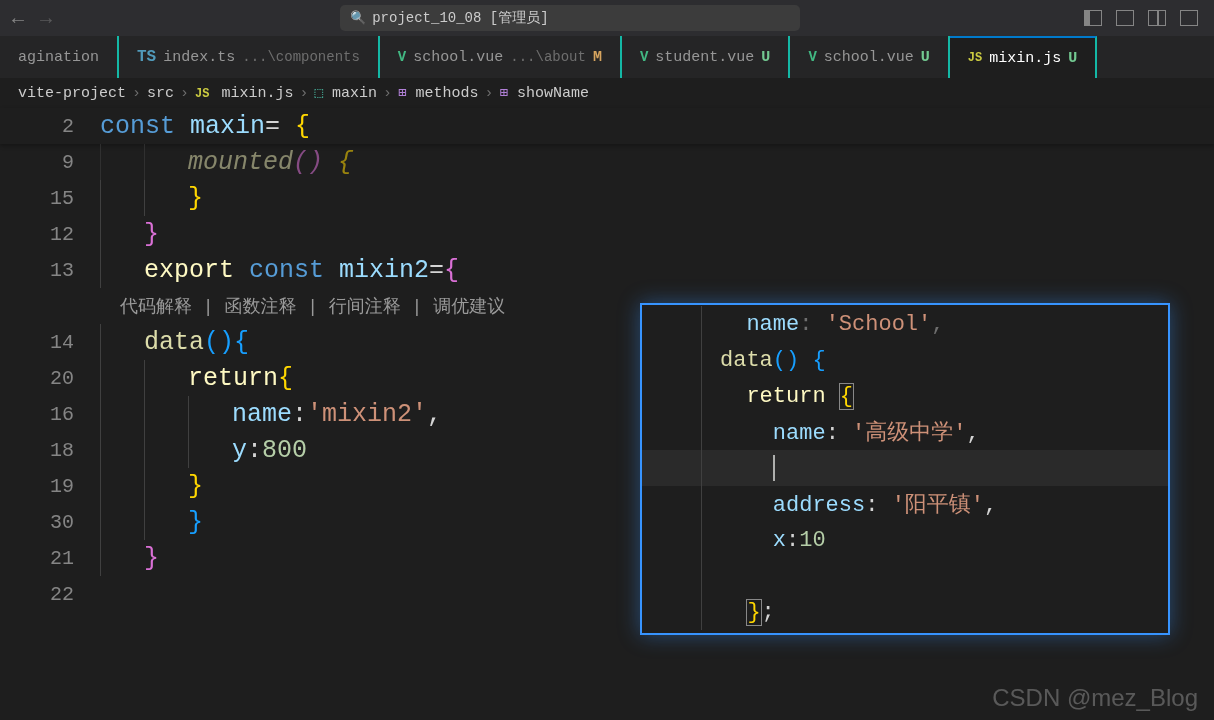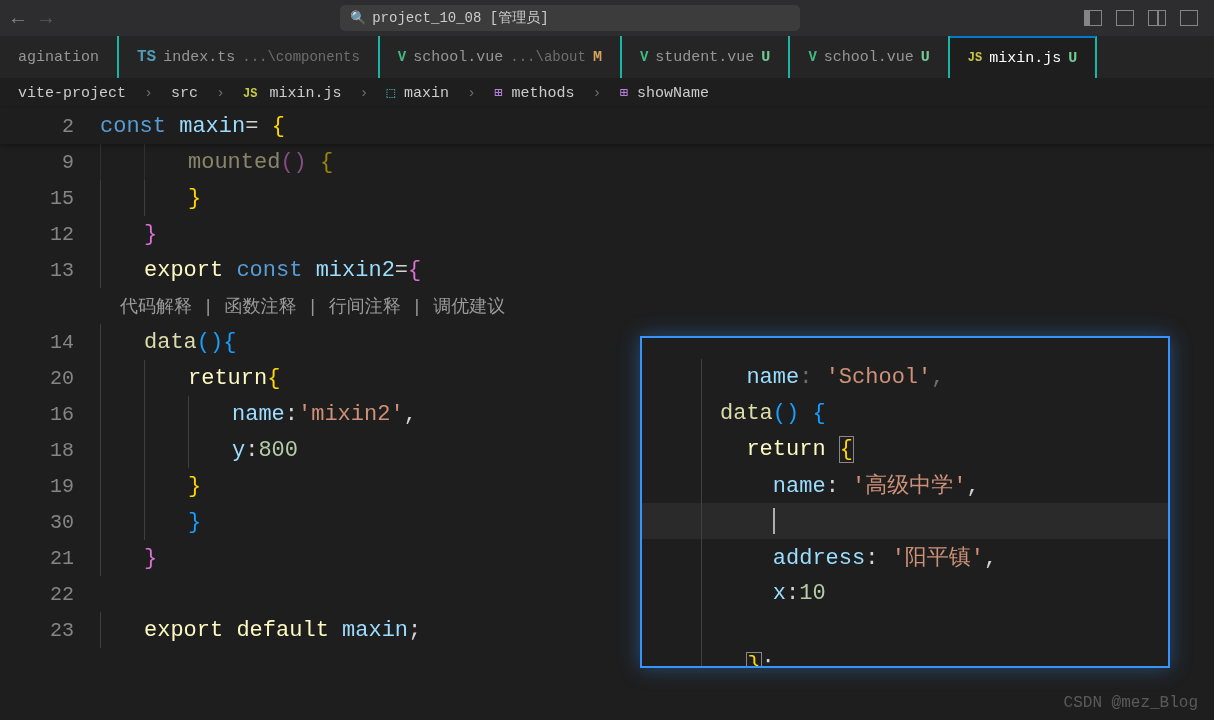--- a/index.html
+++ b/index.html
@@ -112,21 +112,21 @@
     .tab .dim { color: #6e6e6e; font-size: 14px; }
     .tab .mod { color: #d7a55f; font-weight: bold; }
     .tab .untracked { color: #73c991; font-weight: bold; }
     .breadcrumb {
       height: 30px;
       display: flex;
       align-items: center;
       padding: 0 18px;
       font-size: 15px;
       color: #cccccc;
-      gap: 16px;
+      gap: 4px;
     }
     .breadcrumb .sep { color: #6e6e6e; margin: 0 2px; }
     .breadcrumb .icon-js {
       color: #cbcb41;
       font-weight: bold;
       font-size: 12px;
       margin-right: 3px;
     }
     .breadcrumb .icon-var { color: #4ec9b0; font-size: 14px; }
     .breadcrumb .icon-method { color: #b180d7; font-size: 14px; }
@@ -145,21 +145,21 @@
     .gutter {
       width: 100px;
       text-align: right;
       color: #858585;
       padding-right: 26px;
       font-size: 20px;
       flex-shrink: 0;
     }
     .code {
       white-space: pre;
-      font-size: 22px;
+      font-size: 25px;
     }
     .indent-guide {
       display: inline-block;
       width: 44px;
       border-left: 1px solid #404040;
       height: 36px;
       vertical-align: middle;
     }
     .kw { color: #fef9c3; }
     .kw2 { color: #569cd6; }
@@ -177,23 +177,22 @@
     }
     .popup {
       position: absolute;
       right: 44px;
       top: 195px;
       width: 530px;
       height: 332px;
       background: #1e1e1e;
       border: 2px solid #3794ff;
       box-shadow: 0 0 20px rgba(55,148,255,0.4);
-      padding: 21px 0;
+      padding: 1px 0;
       overflow: hidden;
-      margin-top: 33px;
     }
     .popup .pline {
       display: flex;
       min-height: 36px;
       align-items: center;
       font-size: 22px;
     }
     .popup .pgutter {
       width: 60px;
       border-right: 1px solid #404040;
@@ -212,22 +211,22 @@
     }
     .popup .current-line {
       background: #2a2a2a;
     }
     .popup .dim-top { color: #6e6e6e; }
     .watermark {
       position: absolute;
       bottom: 8px;
       right: 16px;
       color: rgba(200,200,200,0.35);
-      font-size: 16px;
-      font-family: Liberation Mono, monospace;
+      font-size: 24px;
+      font-family: Liberation Sans, sans-serif;
     }
   </style>
 </head>
 <body>
 
 <div class="titlebar">
   <div class="nav-arrows">
     <span>←</span>
     <span style="opacity:0.5">→</span>
   </div>
@@ -292,21 +291,21 @@
 <div class="code-area">
   <div class="sticky-header">
     <div class="line">
       <div class="gutter">2</div>
       <div class="code"><span class="kw2">const</span> <span class="var">maxin</span>= <span class="brace-y">{</span></div>
     </div>
   </div>
   <div id="code-lines">
       <div class="line">
         <div class="gutter">9</div>
-        <div class="code" style="opacity: 0.55;"><span class="indent-guide"></span><span class="indent-guide"></span><span class="fn">mounted</span><span class="brace-p">()</span><span class=""> </span><span class="brace-y">{</span></div>
+        <div class="code" style="opacity: 0.55; font-style: italic;"><span class="indent-guide"></span><span class="indent-guide"></span><span class="fn">mounted</span><span class="brace-p">()</span><span class=""> </span><span class="brace-y">{</span></div>
       </div>
       <div class="line">
         <div class="gutter">15</div>
         <div class="code"><span class="indent-guide"></span><span class="indent-guide"></span><span class="brace-y">}</span></div>
       </div>
       <div class="line">
         <div class="gutter">12</div>
         <div class="code"><span class="indent-guide"></span><span class="brace-p">}</span></div>
       </div>
       <div class="line">
@@ -342,24 +341,20 @@
         <div class="code"><span class="indent-guide"></span><span class="indent-guide"></span><span class="brace-b">}</span></div>
       </div>
       <div class="line">
         <div class="gutter">21</div>
         <div class="code"><span class="indent-guide"></span><span class="brace-p">}</span></div>
       </div>
       <div class="line">
         <div class="gutter">22</div>
         <div class="code"></div>
       </div>
-      <div class="line">
-        <div class="gutter">23</div>
-        <div class="code"><span class="indent-guide"></span><span class="kw">export</span><span class=""> </span><span class="kw">default</span><span class=""> </span><span class="var">maxin</span><span class="">;</span></div>
-      </div>
     </div>
 
   <div class="popup" id="popup">
       <div class="pline">
         <div class="pgutter"></div>
         <div class="pcode dim-top">  <span class="var">name</span><span class="">: </span><span class="str">'School'</span><span class="">,</span></div>
       </div>
       <div class="pline">
         <div class="pgutter"></div>
         <div class="pcode"><span class="fn">data</span><span class="brace-b">()</span><span class=""> </span><span class="brace-b">{</span></div>

